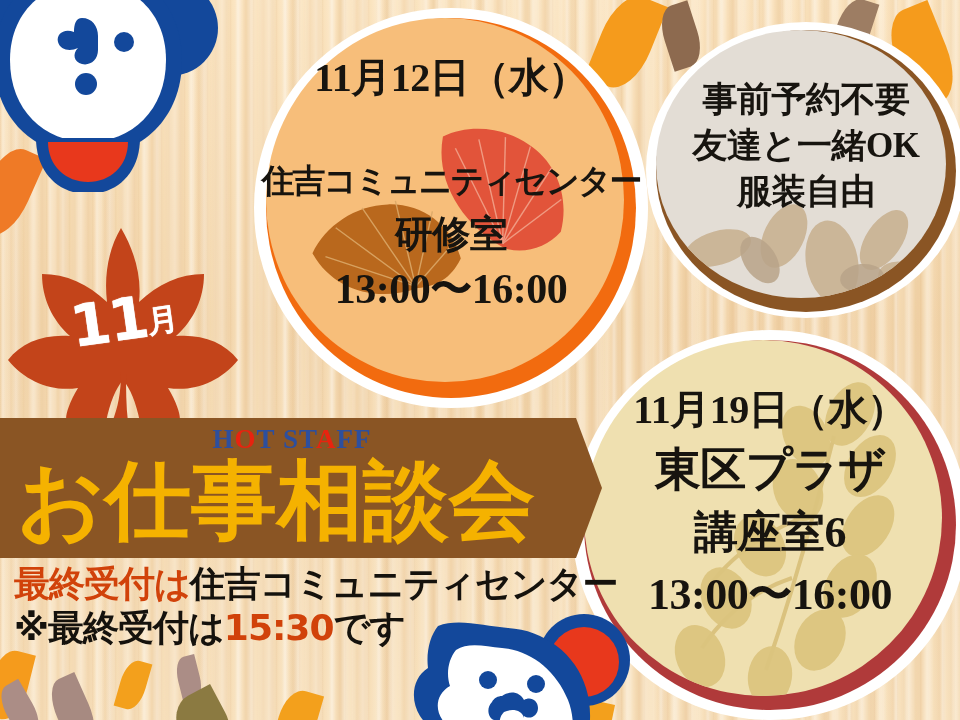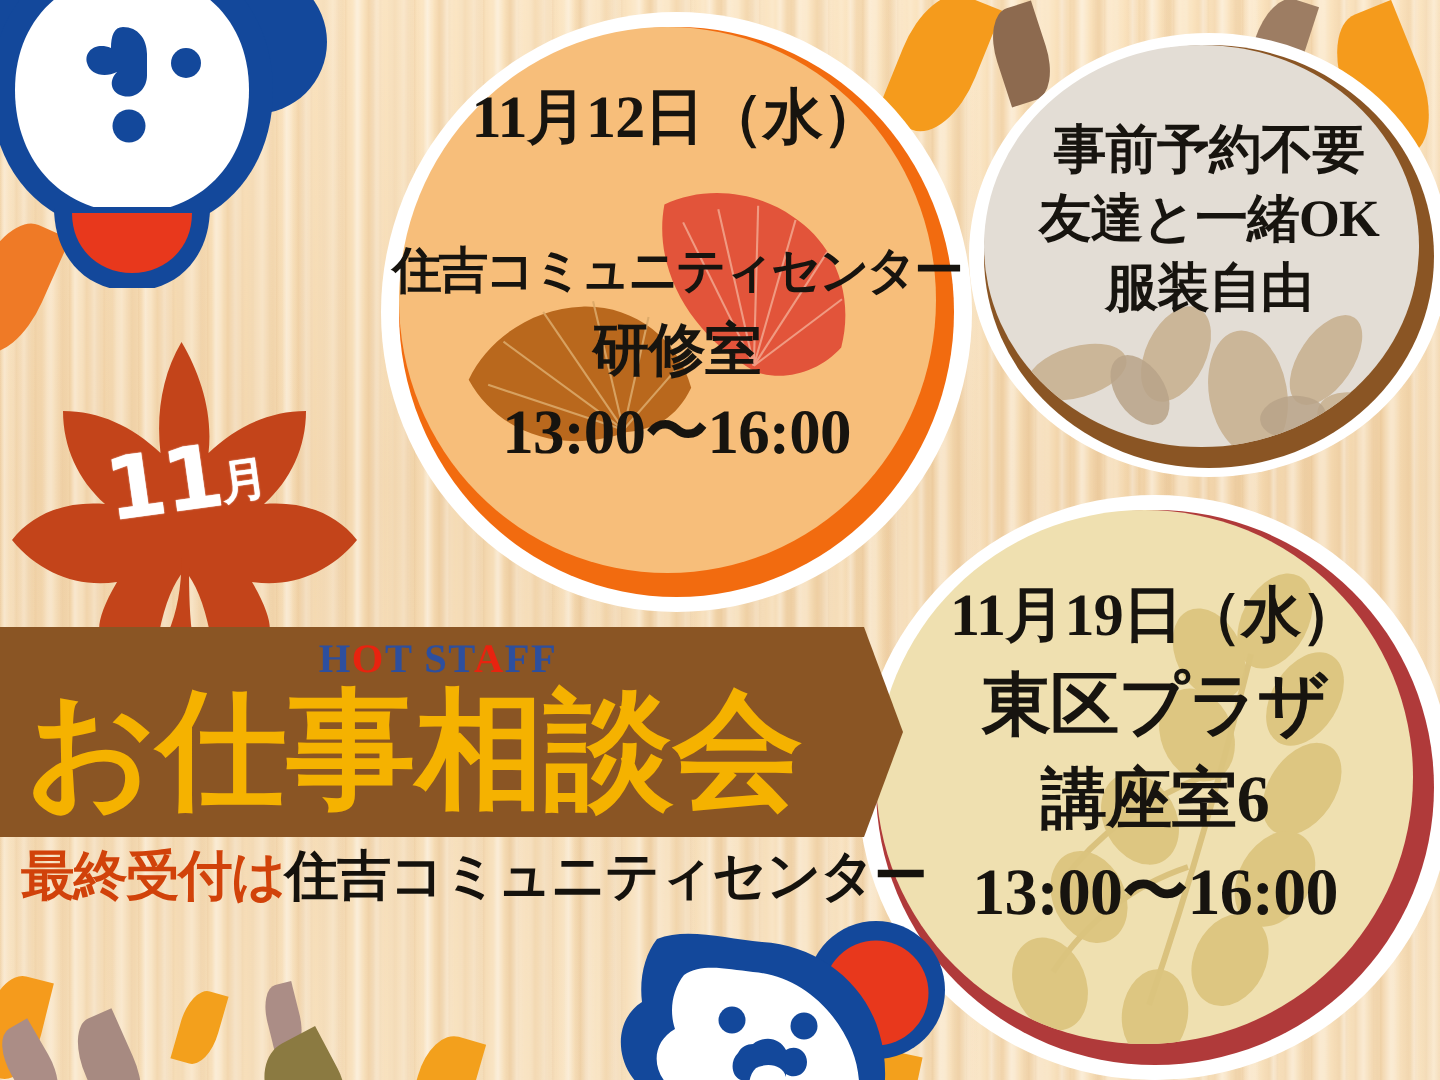--- a/index.html
+++ b/index.html
@@ -273,20 +273,23 @@
   </svg>
 
   <div id="banner">
     <div id="hotstaff"><span class="b">H</span><span class="r">O</span><span class="b">T</span> <span class="b">S</span><span class="b">T</span><span class="r">A</span><span class="b">F</span><span class="b">F</span></div>
     <div id="maintitle">お仕事相談会</div>
   </div>
 
   <div class="btmline" style="top:560px;">
     <span class="hl">最終受付は</span><span>住吉コミュニティセンター</span>
   </div>
+  <div class="btmline" style="top:604px;">
+    <span>※最終受付は</span><span class="hl">15:30</span><span>です</span>
+  </div>
 
   <svg width="230" height="160" viewBox="0 0 230 160" style="position:absolute;left:404px;top:604px;z-index:24;">
     <g>
       <circle cx="180" cy="56" r="46" fill="#13489b"></circle>
       <circle cx="180" cy="58" r="35" fill="#e8381c"></circle>
       <path d="M34,22 C26,32 22,48 24,64 C8,74 6,96 16,112 C26,128 48,134 66,126 L66,160 L172,160 C186,140 190,110 182,84 C172,50 140,26 104,24 C80,22 54,14 34,22 Z" fill="#13489b"></path>
       <path d="M52,46 C44,56 42,70 46,82 C32,90 30,106 40,118 C52,132 74,134 88,124 L88,160 L160,160 C170,142 172,116 164,96 C152,66 126,46 98,44 C80,42 64,38 52,46 Z" fill="#ffffff"></path>
       <circle cx="84" cy="76" r="9" fill="#13489b"></circle>
       <circle cx="132" cy="80" r="9" fill="#13489b"></circle>
       <path d="M98,92 C106,86 116,88 120,96 C126,92 134,96 134,104 C134,112 126,116 120,112 L120,118 C120,130 110,138 100,136 C90,134 86,124 90,116 C84,114 82,104 88,98 C90,94 94,92 98,92 Z" fill="#13489b"></path>

